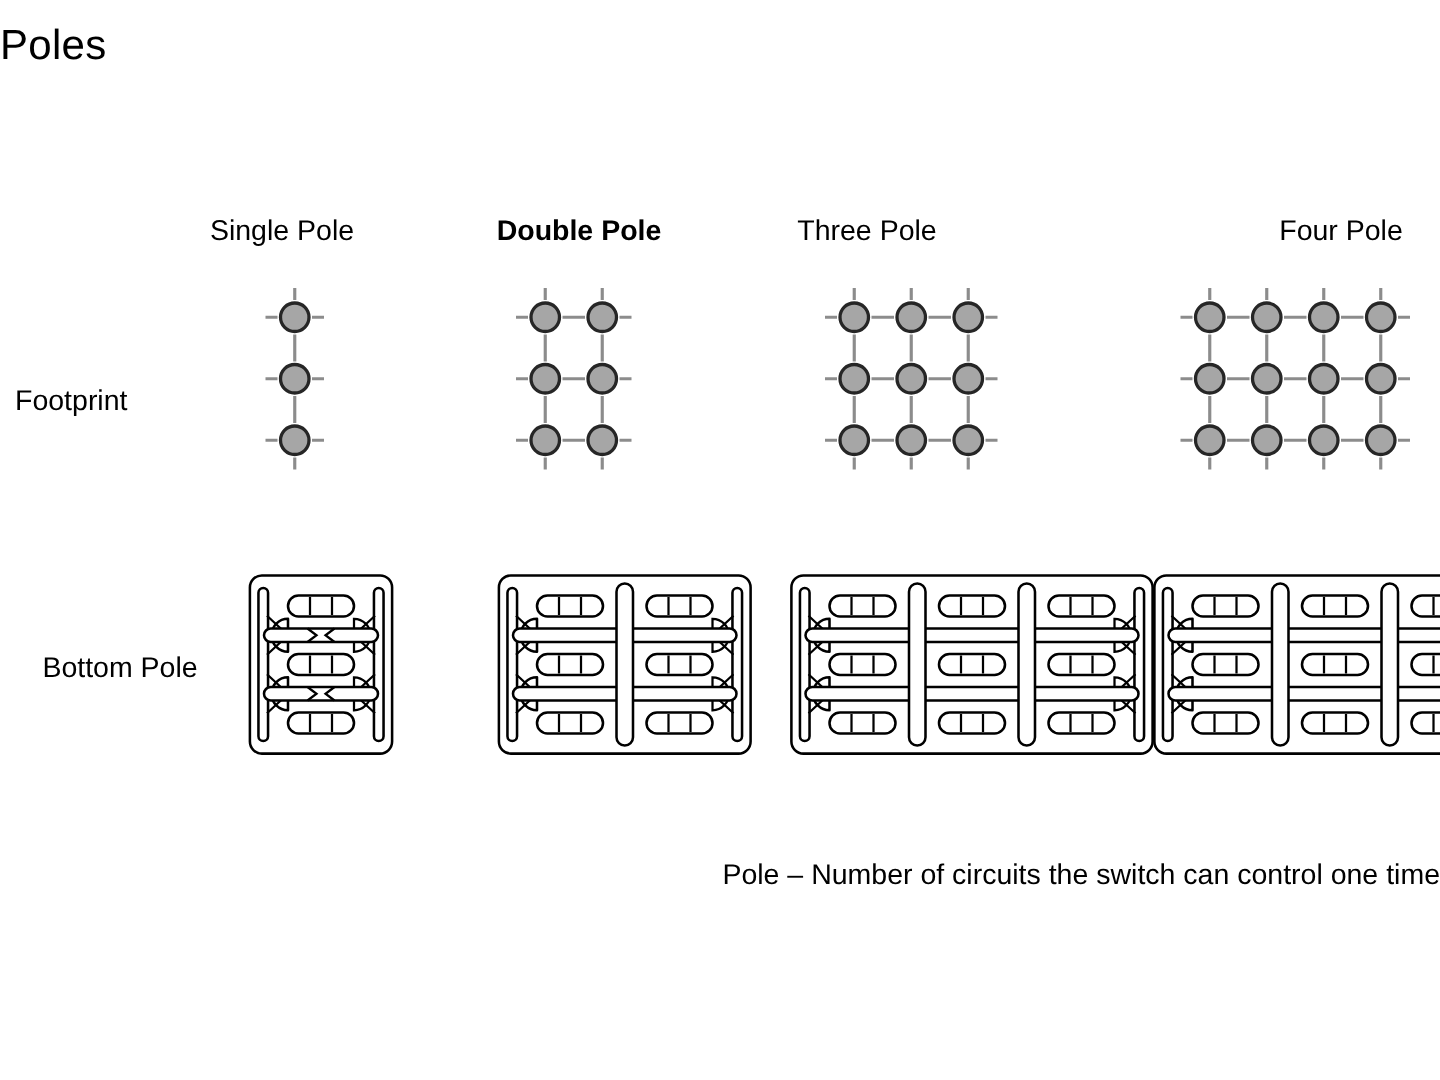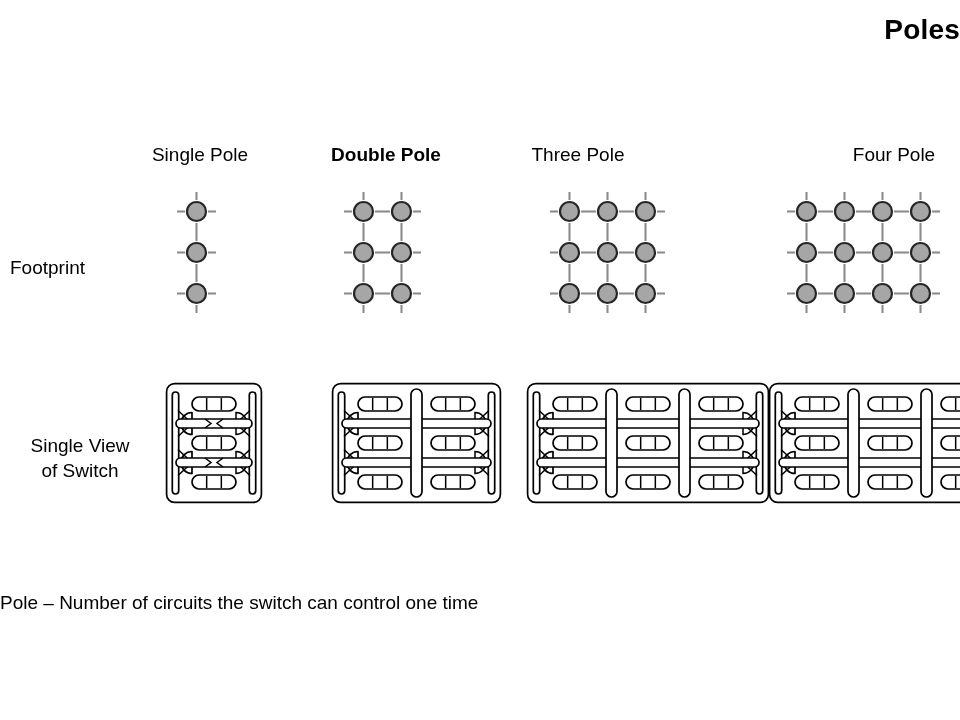--- a/index.html
+++ b/index.html
@@ -15,35 +15,35 @@
     color: #000000;
     overflow: hidden;
   }
 
   
   #slide-title {
     position: absolute;
     left: 0;
     top: 14px;
     width: 960px;
-    text-align: right;
+    text-align: left;
     font-size: 28px;
-    font-weight: bold;
+    font-weight: normal;
     letter-spacing: 0.2px;
   }
 
   
   .col-header {
     position: absolute;
     top: 144px;
     font-size: 19px;
     text-align: center;
     white-space: nowrap;
   }
-  .col-header.c0 { left: 120px; width: 160px; }
+  .col-header.c0 { left: 108px; width: 160px; }
   .col-header.c1 { left: 306px; width: 160px; font-weight: bold; }
   .col-header.c2 { left: 498px; width: 160px; }
   .col-header.c3 { left: 814px; width: 160px; }
 
   
   .row-label {
     position: absolute;
     font-size: 19px;
     line-height: 25px;
     white-space: nowrap;
@@ -74,40 +74,38 @@
     top: 382px;
   }
   .switch svg { display: block; }
 
   
   #caption {
     position: absolute;
     left: 0;
     top: 573px;
     width: 960px;
-    text-align: left;
+    text-align: right;
     font-size: 19px;
-    margin-top: 19px;
   }
 </style>
 </head>
 <body>
 
 <div id="slide-title">Poles</div>
 
 <div class="col-header c0">Single Pole</div>
 <div class="col-header c1">Double Pole</div>
 <div class="col-header c2">Three Pole</div>
 <div class="col-header c3">Four Pole</div>
 
 <div class="row-label" id="label-footprint">Footprint</div>
 
 <div class="row-label" id="label-bottomview">
-  <div>Single  View</div>
-  <div>of Switch</div>
+  <div>Bottom  Pole</div>
 </div>
 
 <div class="footprint" id="fp-0" style="left:171px">
     <svg width="51" height="133" viewBox="0 0 51 133">
       <line x1="6" y1="25.5" x2="14" y2="25.5" stroke="#8c8c8c" stroke-width="2.1" stroke-linecap="butt"></line>
       <line x1="37" y1="25.5" x2="45" y2="25.5" stroke="#8c8c8c" stroke-width="2.1" stroke-linecap="butt"></line>
       <line x1="6" y1="66.5" x2="14" y2="66.5" stroke="#8c8c8c" stroke-width="2.1" stroke-linecap="butt"></line>
       <line x1="37" y1="66.5" x2="45" y2="66.5" stroke="#8c8c8c" stroke-width="2.1" stroke-linecap="butt"></line>
       <line x1="6" y1="107.5" x2="14" y2="107.5" stroke="#8c8c8c" stroke-width="2.1" stroke-linecap="butt"></line>
       <line x1="37" y1="107.5" x2="45" y2="107.5" stroke="#8c8c8c" stroke-width="2.1" stroke-linecap="butt"></line>

